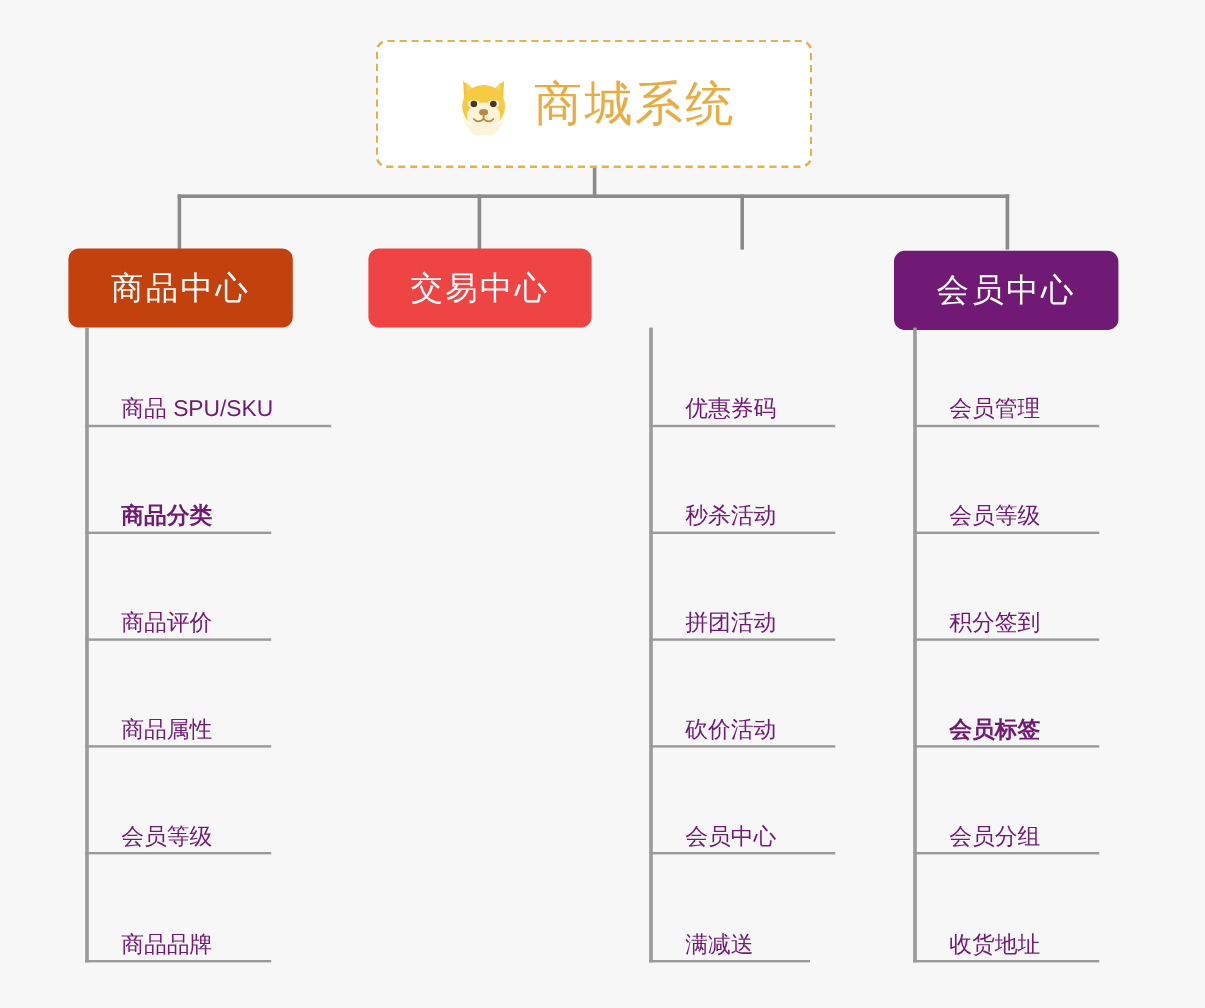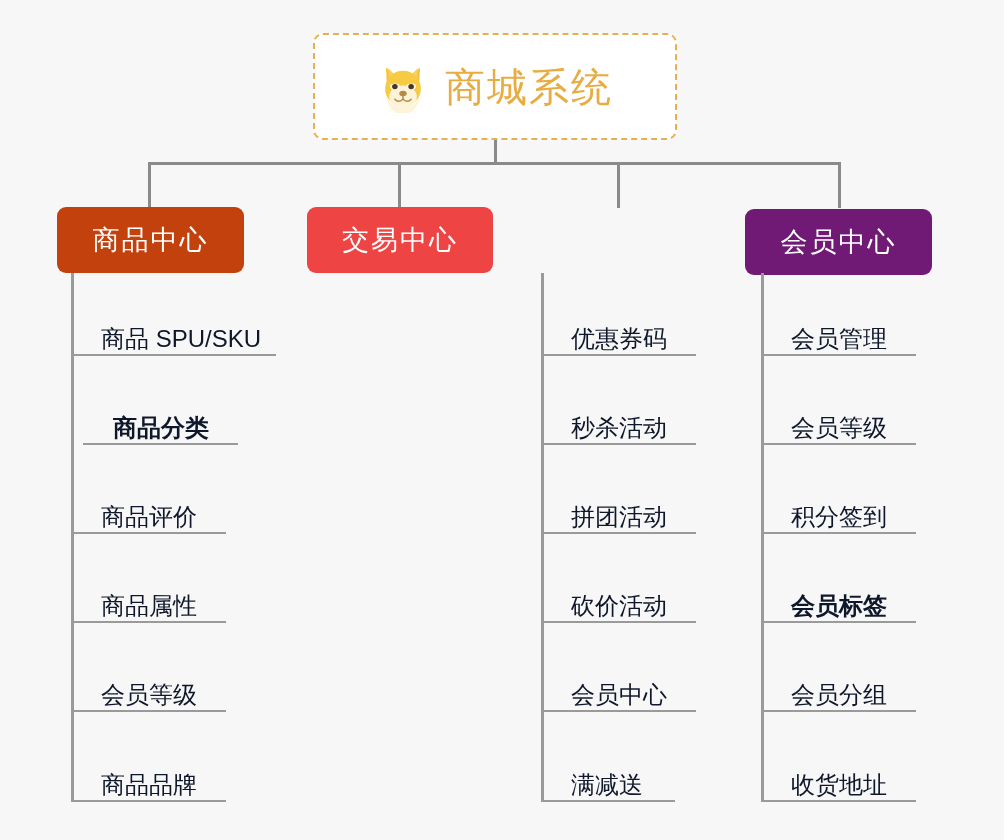--- a/index.html
+++ b/index.html
@@ -93,23 +93,23 @@
   }
   .leaf {
     position: absolute;
     height: 2px;
     background: #9a9a9a;
   }
   .leaf-label {
     position: absolute;
     left: 30px;
     bottom: 5px;
-    font-size: 24px;
+    font-size: 19px;
     line-height: 1;
-    color: #0f172a;
+    color: #701a75;
     white-space: nowrap;
   }
 </style>
 </head>
 <body>
 
 <div id="mindmap">
 
   <div class="root-node">
     <div class="root-inner">
@@ -151,21 +151,21 @@
   </div>
   <div class="cat-header" style="left:745px; top:209px; width:187px; background:#701a75;">
     <span class="cat-header-label">会员中心</span>
   </div>
 
   <div class="branch" style="left:71px; top:273px; width:240px; height:530px;">
     <div class="trunk" style="height:529px;"></div>
     <div class="leaf" style="left:0; top:81px; width:205px;">
       <span class="leaf-label">商品 SPU/SKU</span>
     </div>
-    <div class="leaf" style="left:12px; top:170px; width:155px;font-weight:bold;">
+    <div class="leaf" style="left:0; top:170px; width:155px;font-weight:bold;">
       <span class="leaf-label">商品分类</span>
     </div>
     <div class="leaf" style="left:0; top:259px; width:155px;">
       <span class="leaf-label">商品评价</span>
     </div>
     <div class="leaf" style="left:0; top:348px; width:155px;">
       <span class="leaf-label">商品属性</span>
     </div>
     <div class="leaf" style="left:0; top:437px; width:155px;">
       <span class="leaf-label">会员等级</span>

